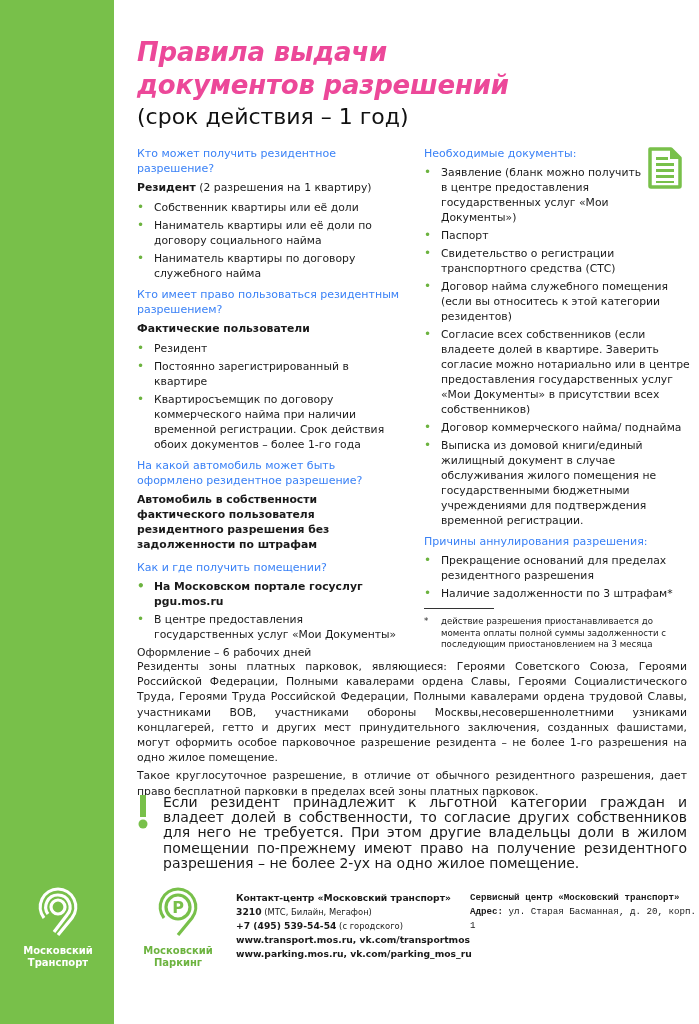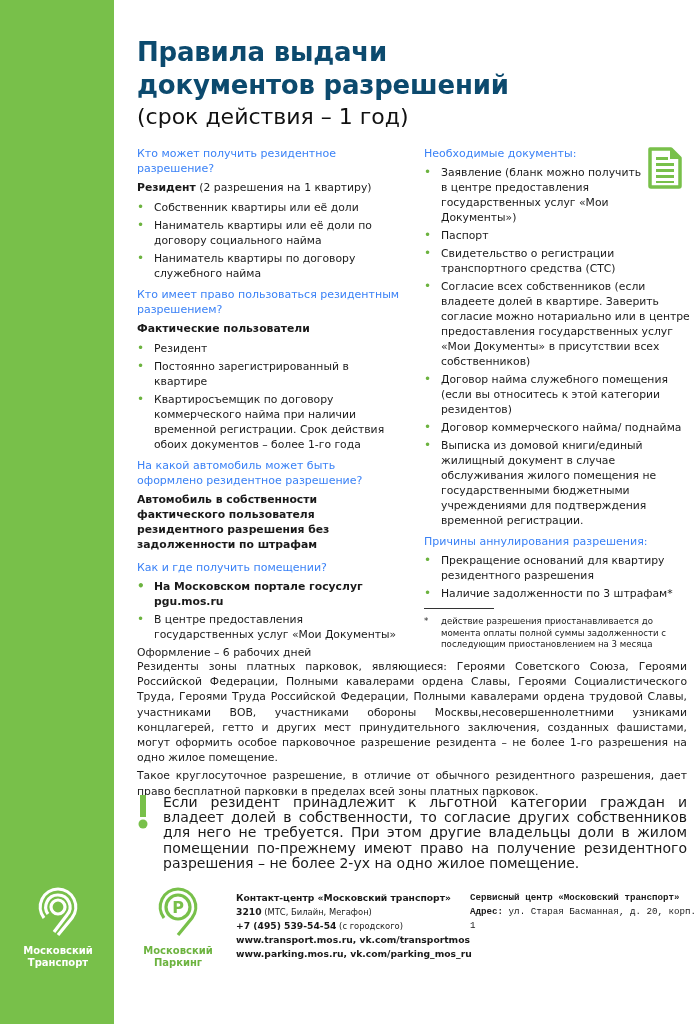--- a/index.html
+++ b/index.html
@@ -1,21 +1,21 @@
 <!DOCTYPE html>
 <html><head>
 <meta charset="utf-8">
 <style>
   * { box-sizing: border-box; margin: 0; padding: 0; }
   html, body { width: 699px; height: 1024px; background: #ffffff; overflow: hidden; }
   body { position: relative; font-family: "DejaVu Sans", sans-serif; color: #1a1a1a; }
   .sidebar { position: absolute; left: 0; top: 0; width: 114px; height: 1024px; background: #78c04a; }
 
   .title { position: absolute; left: 137px; top: 36px; width: 540px; }
-  .title h1 { font-size: 26px; line-height: 33px; font-weight: bold; letter-spacing: -0.2px; color: #0c4a6e; }
+  .title h1 { font-size: 26px; line-height: 33px; font-weight: bold; letter-spacing: -0.2px; color: #ec4899; font-style: italic; }
   .title .sub { font-size: 22px; line-height: 30px; font-weight: normal; color: #111; }
 
   .col { position: absolute; top: 146px; font-size: 10.8px; line-height: 15px; }
   .col.left { left: 137px; width: 265px; }
   .col.right { left: 424px; width: 270px; }
 
   .h2 { color: #3b82f6; font-weight: normal; font-size: 11px; line-height: 15px; margin-bottom: 4px; }
   .strong { font-weight: bold; }
   .lead { margin-bottom: 5px; }
   ul.b { list-style: none; }
@@ -102,31 +102,31 @@
   <rect x="9" y="34" width="18" height="2" fill="#78c04a"></rect>
 </svg>
 
 <div class="col right">
   <div class="sec">
     <div class="h2">Необходимые документы:</div>
     <ul class="b">
       <li style="padding-right:50px">Заявление (бланк можно получить в центре предоставления государственных услуг «Мои Документы»)</li>
       <li>Паспорт</li>
       <li>Свидетельство о регистрации транспортного средства (СТС)</li>
+      <li>Договор найма служебного помещения (если вы относитесь к этой категории резидентов)</li>
       <li>Согласие всех собственников (если владеете долей в квартире. Заверить согласие можно нотариально или в центре предоставления государственных услуг «Мои Документы» в присутствии всех собственников)</li>
-      <li>Договор найма служебного помещения (если вы относитесь к этой категории резидентов)</li>
       <li>Договор коммерческого найма/ поднайма</li>
       <li>Выписка из домовой книги/единый жилищный документ в случае обслуживания жилого помещения не государственными бюджетными учреждениями для подтверждения временной регистрации.</li>
     </ul>
   </div>
 
   <div class="sec">
     <div class="h2">Причины аннулирования разрешения:</div>
     <ul class="b">
-      <li>Прекращение оснований для квартиру резидентного разрешения</li>
+      <li>Прекращение оснований для пределах резидентного разрешения</li>
       <li>Наличие задолженности по 3 штрафам*</li>
     </ul>
     <div class="rule"></div>
     <div class="note">
       <span class="star">*</span>
       <span>действие разрешения приостанавливается до момента оплаты полной суммы задолженности с последующим приостановлением на 3 месяца</span>
     </div>
   </div>
 </div>
 

